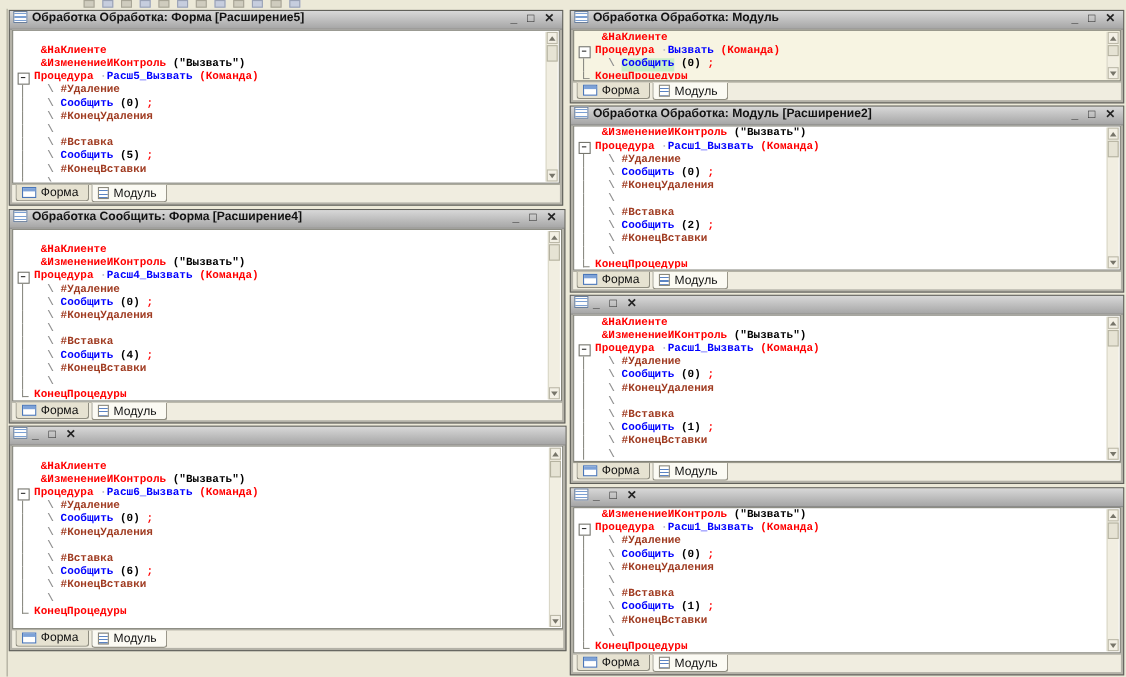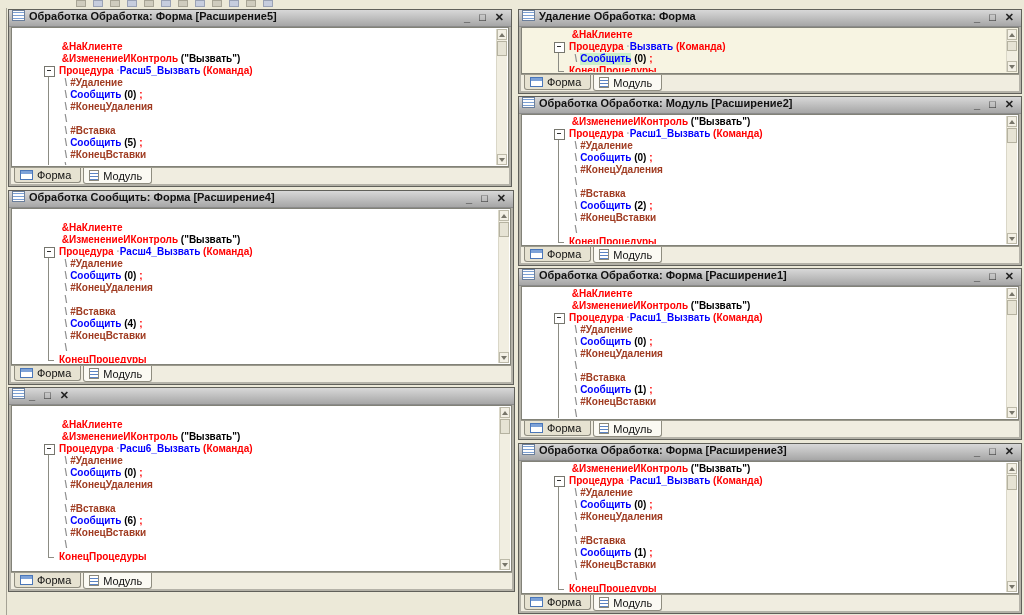--- a/index.html
+++ b/index.html
@@ -14,21 +14,21 @@
 
   .window { position:absolute; background:#b4b2a8; border:1px solid #60605a; display:flex; flex-direction:column; }
   .titlebar { height:17px; flex:none; background:linear-gradient(#d8d8d8,#a6a6a6); border-bottom:1px solid #8b8b8b; display:flex; align-items:flex-start; gap:4px; padding:0 4px 0 3px; }
   .wicon { width:13px; height:11px; flex:none; border:1px solid #6b7f9b; background:#fdfdfd; background-image:repeating-linear-gradient(to bottom, transparent 0 1px, #7ba0d4 1px 2px, transparent 2px 3px); }
   .title { flex:1; font-size:11px; font-weight:bold; color:#111; white-space:nowrap; overflow:hidden; }
   .winbtns { display:flex; gap:9px; flex:none; padding-right:3px; }
   .wbtn { font-size:11px; font-weight:bold; color:#222; line-height:15px; cursor:default; }
 
   .content { flex:1; margin:0 2px; border:1px solid #828278; background:#fff; position:relative; overflow:hidden; }
   .code { position:absolute; top:1px; left:1px; right:13px; bottom:1px; overflow:hidden;
-          font-family:Liberation Sans, sans-serif; font-size:10px; font-weight:bold; line-height:12px; white-space:pre;margin-left:28px; }
+          font-family:Liberation Mono, monospace; font-size:10px; font-weight:bold; line-height:12px; white-space:pre; }
   .cl { height:12px; display:flex; }
   .gut { width:18px; flex:none; position:relative; }
   .g-m::before { content:""; position:absolute; left:3px; top:1px; width:9px; height:9px; border:1px solid #76766e; background:#fff; }
   .g-m::after  { content:""; position:absolute; left:6px; top:5px; width:4px; border-top:1px solid #2f2f2f; }
   .g-l::before { content:""; position:absolute; left:7px; top:0; bottom:0; border-left:1px solid #8c8c84; }
   .g-e::before { content:""; position:absolute; left:7px; top:0; width:5px; height:6px; border-left:1px solid #8c8c84; border-bottom:1px solid #8c8c84; }
 
   .scroll { position:absolute; top:1px; right:1px; bottom:1px; width:11px; background:#f1eee1; border-left:1px solid #dad7c8; }
   .sbtn { position:absolute; left:0; width:10px; height:11px; background:#f3f0e5; border:1px solid #bcb9a8; }
   .sb-up { top:0; } .sb-dn { bottom:0; }
@@ -150,21 +150,21 @@
     <div class="tab active">
       <span class="icon-module"></span>
       <span>Модуль</span>
     </div>
   </div>
 </div>
 
 <div class="window" style="left:518px;top:9px;width:504px;height:85px">
   <div class="titlebar">
     <span class="wicon"></span>
-    <span class="title">Удаление Обработка: Форма</span>
+    <span class="title">Обработка Обработка: Модуль</span>
     <span class="winbtns">
       <span class="wbtn">_</span>
       <span class="wbtn">□</span>
       <span class="wbtn">✕</span>
     </span>
   </div>
   <div class="content" style="background: rgb(247, 244, 226);">
     <div class="code"><div class="cl"><span class="gut"></span><span style="color: rgb(255, 0, 0);"> &amp;НаКлиенте</span></div><div class="cl"><span class="gut g-m"></span><span style="color: rgb(255, 0, 0);">Процедура </span><span style="color: rgb(187, 187, 187);">·</span><span style="color: rgb(0, 0, 255);">Вызвать</span><span style="color: rgb(0, 0, 0);"> </span><span style="color: rgb(255, 0, 0);">(Команда)</span></div><div class="cl"><span class="gut g-l"></span><span style="color: rgb(0, 0, 0);">  </span><span style="color: rgb(143, 143, 143);">\</span><span style="color: rgb(0, 0, 0);"> </span><span style="color: rgb(0, 0, 255); background: rgb(201, 239, 201);">Сообщить</span><span style="color: rgb(0, 0, 0);"> (0) </span><span style="color: rgb(255, 0, 0);">;</span></div><div class="cl"><span class="gut g-e"></span><span style="color: rgb(255, 0, 0);">КонецПроцедуры</span></div></div>
     <div class="scroll">
       <span class="sbtn sb-up"></span>
@@ -210,21 +210,20 @@
     <div class="tab active">
       <span class="icon-module"></span>
       <span>Модуль</span>
     </div>
   </div>
 </div>
 
 <div class="window" style="left:518px;top:268px;width:504px;height:172px">
   <div class="titlebar">
     <span class="wicon"></span>
-    <span class="title">Обработка Обработка: Форма [Расширение1]</span>
     <span class="winbtns">
       <span class="wbtn">_</span>
       <span class="wbtn">□</span>
       <span class="wbtn">✕</span>
     </span>
   </div>
   <div class="content" style="background: rgb(255, 255, 255);">
     <div class="code"><div class="cl"><span class="gut"></span><span style="color: rgb(255, 0, 0);"> &amp;НаКлиенте</span></div><div class="cl"><span class="gut"></span><span style="color: rgb(255, 0, 0);"> &amp;ИзменениеИКонтроль </span><span style="color: rgb(0, 0, 0);">("Вызвать")</span></div><div class="cl"><span class="gut g-m"></span><span style="color: rgb(255, 0, 0);">Процедура </span><span style="color: rgb(187, 187, 187);">·</span><span style="color: rgb(0, 0, 255);">Расш1_Вызвать</span><span style="color: rgb(0, 0, 0);"> </span><span style="color: rgb(255, 0, 0);">(Команда)</span></div><div class="cl"><span class="gut g-l"></span><span style="color: rgb(0, 0, 0);">  </span><span style="color: rgb(143, 143, 143);">\</span><span style="color: rgb(0, 0, 0);"> </span><span style="color: rgb(160, 60, 34);">#Удаление</span></div><div class="cl"><span class="gut g-l"></span><span style="color: rgb(0, 0, 0);">  </span><span style="color: rgb(143, 143, 143);">\</span><span style="color: rgb(0, 0, 0);"> </span><span style="color: rgb(0, 0, 255);">Сообщить</span><span style="color: rgb(0, 0, 0);"> (0) </span><span style="color: rgb(255, 0, 0);">;</span></div><div class="cl"><span class="gut g-l"></span><span style="color: rgb(0, 0, 0);">  </span><span style="color: rgb(143, 143, 143);">\</span><span style="color: rgb(0, 0, 0);"> </span><span style="color: rgb(160, 60, 34);">#КонецУдаления</span></div><div class="cl"><span class="gut g-l"></span><span style="color: rgb(0, 0, 0);">  </span><span style="color: rgb(143, 143, 143);">\</span></div><div class="cl"><span class="gut g-l"></span><span style="color: rgb(0, 0, 0);">  </span><span style="color: rgb(143, 143, 143);">\</span><span style="color: rgb(0, 0, 0);"> </span><span style="color: rgb(160, 60, 34);">#Вставка</span></div><div class="cl"><span class="gut g-l"></span><span style="color: rgb(0, 0, 0);">  </span><span style="color: rgb(143, 143, 143);">\</span><span style="color: rgb(0, 0, 0);"> </span><span style="color: rgb(0, 0, 255);">Сообщить</span><span style="color: rgb(0, 0, 0);"> (1) </span><span style="color: rgb(255, 0, 0);">;</span></div><div class="cl"><span class="gut g-l"></span><span style="color: rgb(0, 0, 0);">  </span><span style="color: rgb(143, 143, 143);">\</span><span style="color: rgb(0, 0, 0);"> </span><span style="color: rgb(160, 60, 34);">#КонецВставки</span></div><div class="cl"><span class="gut g-l"></span><span style="color: rgb(0, 0, 0);">  </span><span style="color: rgb(143, 143, 143);">\</span></div></div>
     <div class="scroll">
       <span class="sbtn sb-up"></span>
@@ -240,21 +239,20 @@
     <div class="tab active">
       <span class="icon-module"></span>
       <span>Модуль</span>
     </div>
   </div>
 </div>
 
 <div class="window" style="left:518px;top:443px;width:504px;height:171px">
   <div class="titlebar">
     <span class="wicon"></span>
-    <span class="title">Обработка Обработка: Форма [Расширение3]</span>
     <span class="winbtns">
       <span class="wbtn">_</span>
       <span class="wbtn">□</span>
       <span class="wbtn">✕</span>
     </span>
   </div>
   <div class="content" style="background: rgb(255, 255, 255);">
     <div class="code"><div class="cl"><span class="gut"></span><span style="color: rgb(255, 0, 0);"> &amp;ИзменениеИКонтроль </span><span style="color: rgb(0, 0, 0);">("Вызвать")</span></div><div class="cl"><span class="gut g-m"></span><span style="color: rgb(255, 0, 0);">Процедура </span><span style="color: rgb(187, 187, 187);">·</span><span style="color: rgb(0, 0, 255);">Расш1_Вызвать</span><span style="color: rgb(0, 0, 0);"> </span><span style="color: rgb(255, 0, 0);">(Команда)</span></div><div class="cl"><span class="gut g-l"></span><span style="color: rgb(0, 0, 0);">  </span><span style="color: rgb(143, 143, 143);">\</span><span style="color: rgb(0, 0, 0);"> </span><span style="color: rgb(160, 60, 34);">#Удаление</span></div><div class="cl"><span class="gut g-l"></span><span style="color: rgb(0, 0, 0);">  </span><span style="color: rgb(143, 143, 143);">\</span><span style="color: rgb(0, 0, 0);"> </span><span style="color: rgb(0, 0, 255);">Сообщить</span><span style="color: rgb(0, 0, 0);"> (0) </span><span style="color: rgb(255, 0, 0);">;</span></div><div class="cl"><span class="gut g-l"></span><span style="color: rgb(0, 0, 0);">  </span><span style="color: rgb(143, 143, 143);">\</span><span style="color: rgb(0, 0, 0);"> </span><span style="color: rgb(160, 60, 34);">#КонецУдаления</span></div><div class="cl"><span class="gut g-l"></span><span style="color: rgb(0, 0, 0);">  </span><span style="color: rgb(143, 143, 143);">\</span></div><div class="cl"><span class="gut g-l"></span><span style="color: rgb(0, 0, 0);">  </span><span style="color: rgb(143, 143, 143);">\</span><span style="color: rgb(0, 0, 0);"> </span><span style="color: rgb(160, 60, 34);">#Вставка</span></div><div class="cl"><span class="gut g-l"></span><span style="color: rgb(0, 0, 0);">  </span><span style="color: rgb(143, 143, 143);">\</span><span style="color: rgb(0, 0, 0);"> </span><span style="color: rgb(0, 0, 255);">Сообщить</span><span style="color: rgb(0, 0, 0);"> (1) </span><span style="color: rgb(255, 0, 0);">;</span></div><div class="cl"><span class="gut g-l"></span><span style="color: rgb(0, 0, 0);">  </span><span style="color: rgb(143, 143, 143);">\</span><span style="color: rgb(0, 0, 0);"> </span><span style="color: rgb(160, 60, 34);">#КонецВставки</span></div><div class="cl"><span class="gut g-l"></span><span style="color: rgb(0, 0, 0);">  </span><span style="color: rgb(143, 143, 143);">\</span></div><div class="cl"><span class="gut g-e"></span><span style="color: rgb(255, 0, 0);">КонецПроцедуры</span></div></div>
     <div class="scroll">
       <span class="sbtn sb-up"></span>

